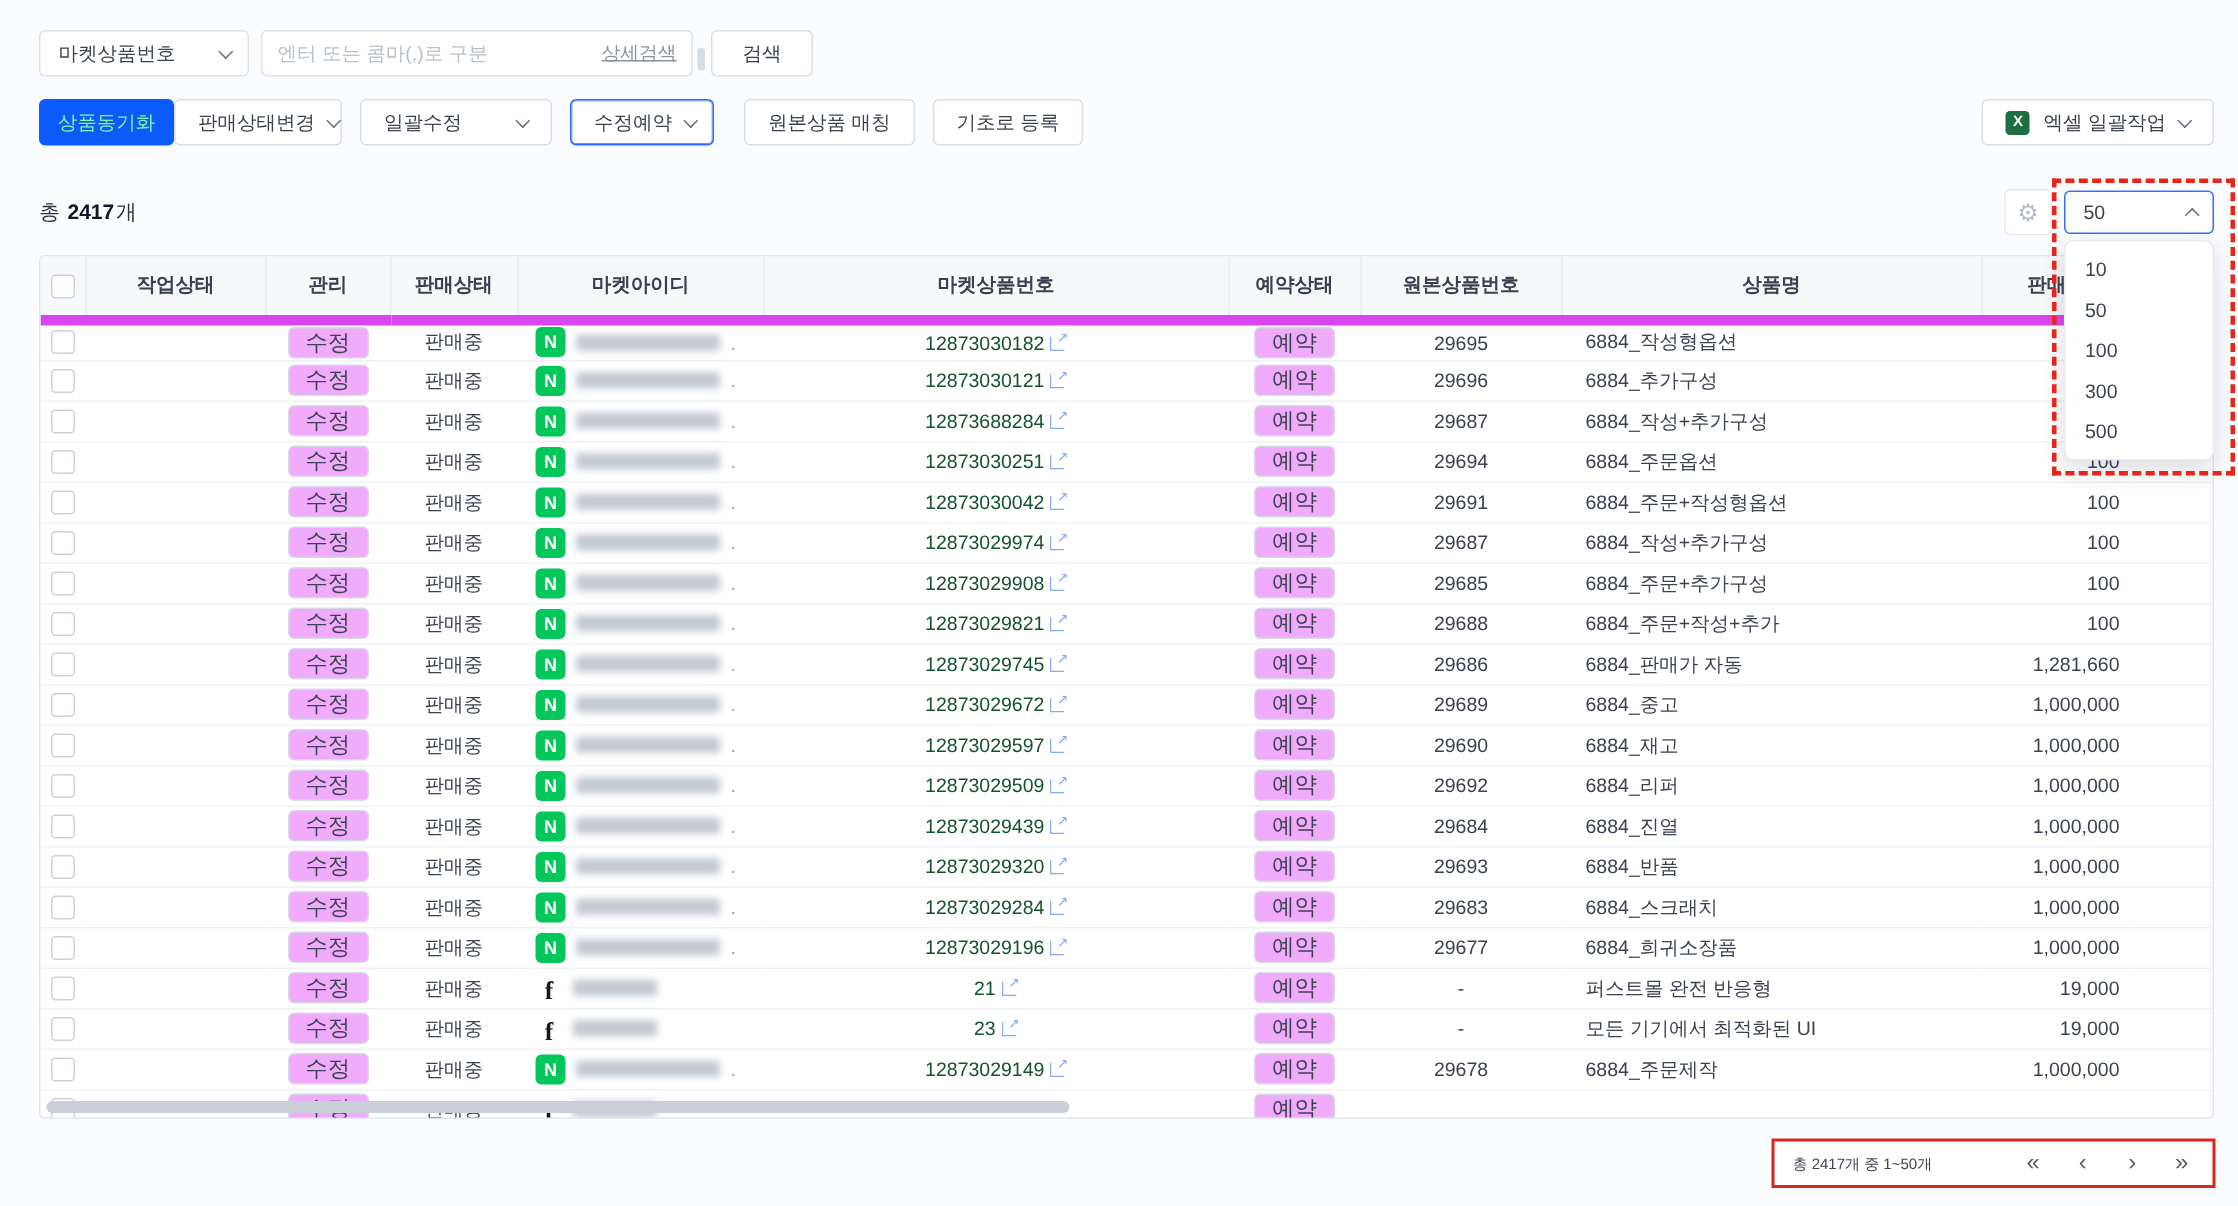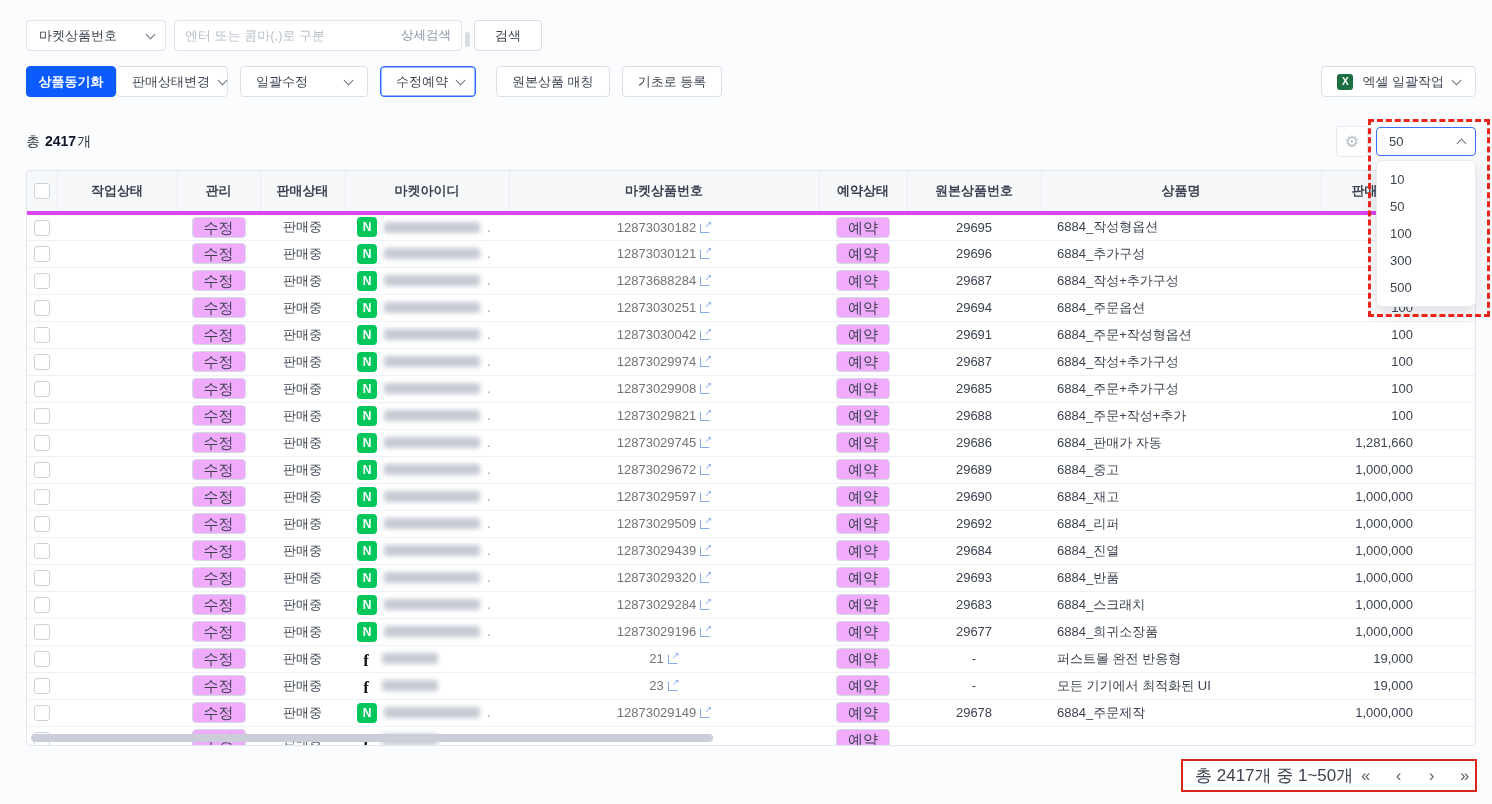--- a/index.html
+++ b/index.html
@@ -9,28 +9,28 @@
 
   .row{position:absolute;display:flex;align-items:center}
 
   
   .search-row{left:26px;top:20px;height:31px}
   .ctl{height:31px;background:#fff;border:1px solid #dde2ea;border-radius:4px;display:flex;align-items:center;color:#3c4250}
   .select-field{width:140px;padding:0 11px 0 12px;justify-content:space-between;margin-right:8px;cursor:pointer}
   .input-wrap{width:288px;padding:0 10px;justify-content:flex-end}
   .input-wrap input{border:none;outline:none;flex:1;min-width:0;font:inherit;color:#3c4250;background:transparent}
   .input-wrap input::placeholder{color:#b9c0cc}
-  .detail-link{color:#8a93a4;font-size:12.5px;white-space:nowrap;cursor:pointer;margin-left:1px}
+  .detail-link{color:#8a93a4;text-decoration:underline;font-size:12.5px;white-space:nowrap;cursor:pointer;margin-left:1px}
   .grip{width:5px;height:15px;background:#d8dde5;border-radius:2px;margin:8px 4px 0 3px}
   .btn{height:31px;background:#fff;border:1px solid #d9dee8;border-radius:4px;font-size:13px;color:#3c4250;padding:0 15px;cursor:pointer;font-family:inherit;display:flex;align-items:center;gap:9px;white-space:nowrap}
   .search-btn{width:68px;justify-content:center}
 
   
   .toolbar-row{left:26px;top:66px;width:1450px;height:31px}
-  .btn-primary{background:#0b5bfd;border-color:#0b5bfd;color:#ffffff;width:90px;justify-content:center;font-weight:700}
+  .btn-primary{background:#0b5bfd;border-color:#0b5bfd;color:#86efac;width:90px;justify-content:center;font-weight:400}
   .dd{justify-content:space-between}
   .w-sale{width:112px;}
   .w-bulk{width:128px;margin-left:12px}
   .w-reserve{width:96px;margin-left:12px;border-color:#2f6bff;box-shadow:inset 0 0 0 .5px #2f6bff}
   .ml12{margin-left:20px}.ml12b{margin-left:12px}
   .excel-btn{margin-left:auto}
   .excel-ico{width:16px;height:16px;background:#1d6f42;border-radius:3px;color:#fff;font-size:10px;font-weight:700;display:inline-flex;align-items:center;justify-content:center}
 
   .chev{width:7px;height:7px;border-right:1.6px solid #6a7280;border-bottom:1.6px solid #6a7280;display:inline-block;transform:rotate(45deg);margin-top:-3px;flex:0 0 auto}
   .chev.up{transform:rotate(225deg);margin-top:3px}
@@ -40,45 +40,45 @@
   .total{font-size:14px;color:#2b3140}
   .total b{color:#0f172a;font-weight:700;margin:0 1px 0 5px}
   .gear-btn{width:32px;height:31px;border:1px solid #e6e9f0;background:#fff;border-radius:4px;color:#b7bdc9;font-size:16px;margin-left:auto;margin-right:8px;cursor:pointer;display:flex;align-items:center;justify-content:center}
   .ps-select{width:100px;height:29px;border:1px solid #3b6ef5;border-radius:4px;background:#fff;display:flex;align-items:center;justify-content:space-between;padding:0 10px 0 12px;cursor:pointer}
   .ps-menu{position:absolute;left:1376px;top:160px;width:100px;background:#fff;border:1px solid #e8ebf1;border-radius:6px;box-shadow:0 6px 16px rgba(30,40,60,.16);padding:5px 0;z-index:20}
   .ps-item{height:27px;line-height:27px;padding-left:13px;font-size:13px;color:#3c4250;cursor:pointer}
 
   
   .table-wrap{position:absolute;left:26px;top:170px;width:1450px;height:576px;background:#fff;border:1px solid #e2e6ee;border-radius:4px;overflow:hidden;z-index:1}
   table{border-collapse:collapse;table-layout:fixed;width:1448px}
-  thead th{height:42px;background:#f7f8fa;border-bottom:4px solid #d946ef;border-left:1px solid #e9ecf1;font-weight:700;font-size:13px;color:#394050;text-align:center}
+  thead th{height:42px;background:#f7f8fa;border-bottom:7px solid #d946ef;border-left:1px solid #e9ecf1;font-weight:700;font-size:13px;color:#394050;text-align:center}
   thead th:first-child{border-left:none}
   tbody td{height:27px;border-bottom:1px solid #eef1f5;font-size:13px;color:#3c4250;text-align:center;white-space:nowrap;overflow:hidden}
   .cb{width:16px;height:16px;border:1px solid #ccd2dc;border-radius:3px;background:#fff;display:inline-block;vertical-align:middle;cursor:pointer}
   .mini-btn{width:54px;height:21px;border:1px solid #d4dae3;background:#f0abfc;border-radius:4px;font-size:15px;color:#3c4250;cursor:pointer;font-family:inherit;line-height:1}
   .mk{display:inline-flex;align-items:center;gap:7px;width:100%;padding-left:12px}
   .naver-icon{width:20px;height:20px;background:#03c75a;border-radius:4px;color:#fff;display:inline-flex;align-items:center;justify-content:center;flex:0 0 auto}
   .naver-icon::after{content:"N";font-size:12px;font-weight:700}
   .fb-icon{width:18px;height:20px;display:inline-flex;align-items:flex-end;justify-content:center;color:#15181d;flex:0 0 auto}
   .fb-icon::after{content:"f";font-family:"Liberation Serif","DejaVu Serif",serif;font-weight:700;font-size:17px;line-height:1}
   .blur-bar{display:inline-block;height:11px;border-radius:2px;background:#b6bcc7;filter:blur(2.5px);opacity:.8}
   .blur-bar.naver{width:96px}
   .blur-bar.fb{width:56px}
   .mk .dot{color:#9aa1ad}
-  .c-link a{color:#737373;text-decoration:none;cursor:pointer}
+  .c-link a{color:#14532d;text-decoration:none;cursor:pointer}
   .ext-icon{width:11px;height:11px;position:relative;display:inline-block;margin-left:4px;vertical-align:-1px;cursor:pointer}
   .ext-icon::before{content:"";position:absolute;left:0;bottom:0;width:8px;height:8px;border:1px solid #86a9ee;border-top-color:transparent;border-right-color:transparent;border-radius:1px}
   .ext-icon::after{content:"\2197";position:absolute;top:-3px;right:-1px;font-size:9px;color:#86a9ee}
   .c-name{text-align:left;padding-left:16px}
   .c-price{text-align:right;padding-right:8px}
   .hthumb{position:absolute;left:4px;bottom:3px;width:682px;height:8px;background:#c9ced8;border-radius:4px;z-index:5;cursor:pointer}
 
   
   .pagination{position:absolute;left:1181px;top:759px;width:296px;height:33px;background:#fff;border:2px solid #d8261e;display:flex;align-items:center;padding:0 8px 0 12px;z-index:2}
-  .pg-info{font-size:17px;color:#3c4250;white-space:nowrap}
+  .pg-info{font-size:10px;color:#3c4250;white-space:nowrap}
   .pg-btns{margin-left:auto;display:flex;gap:8px}
   .pg-btn{width:25px;height:24px;background:none;border:none;color:#565d68;font-size:16px;cursor:pointer;font-family:inherit;line-height:1}
 
   
   .anno-dashed{position:absolute;left:1368px;top:119px;width:122px;height:198px;border:3px dashed #e8241b;z-index:30;pointer-events:none}
 </style>
 </head>
 <body>
 
 <div class="page">

